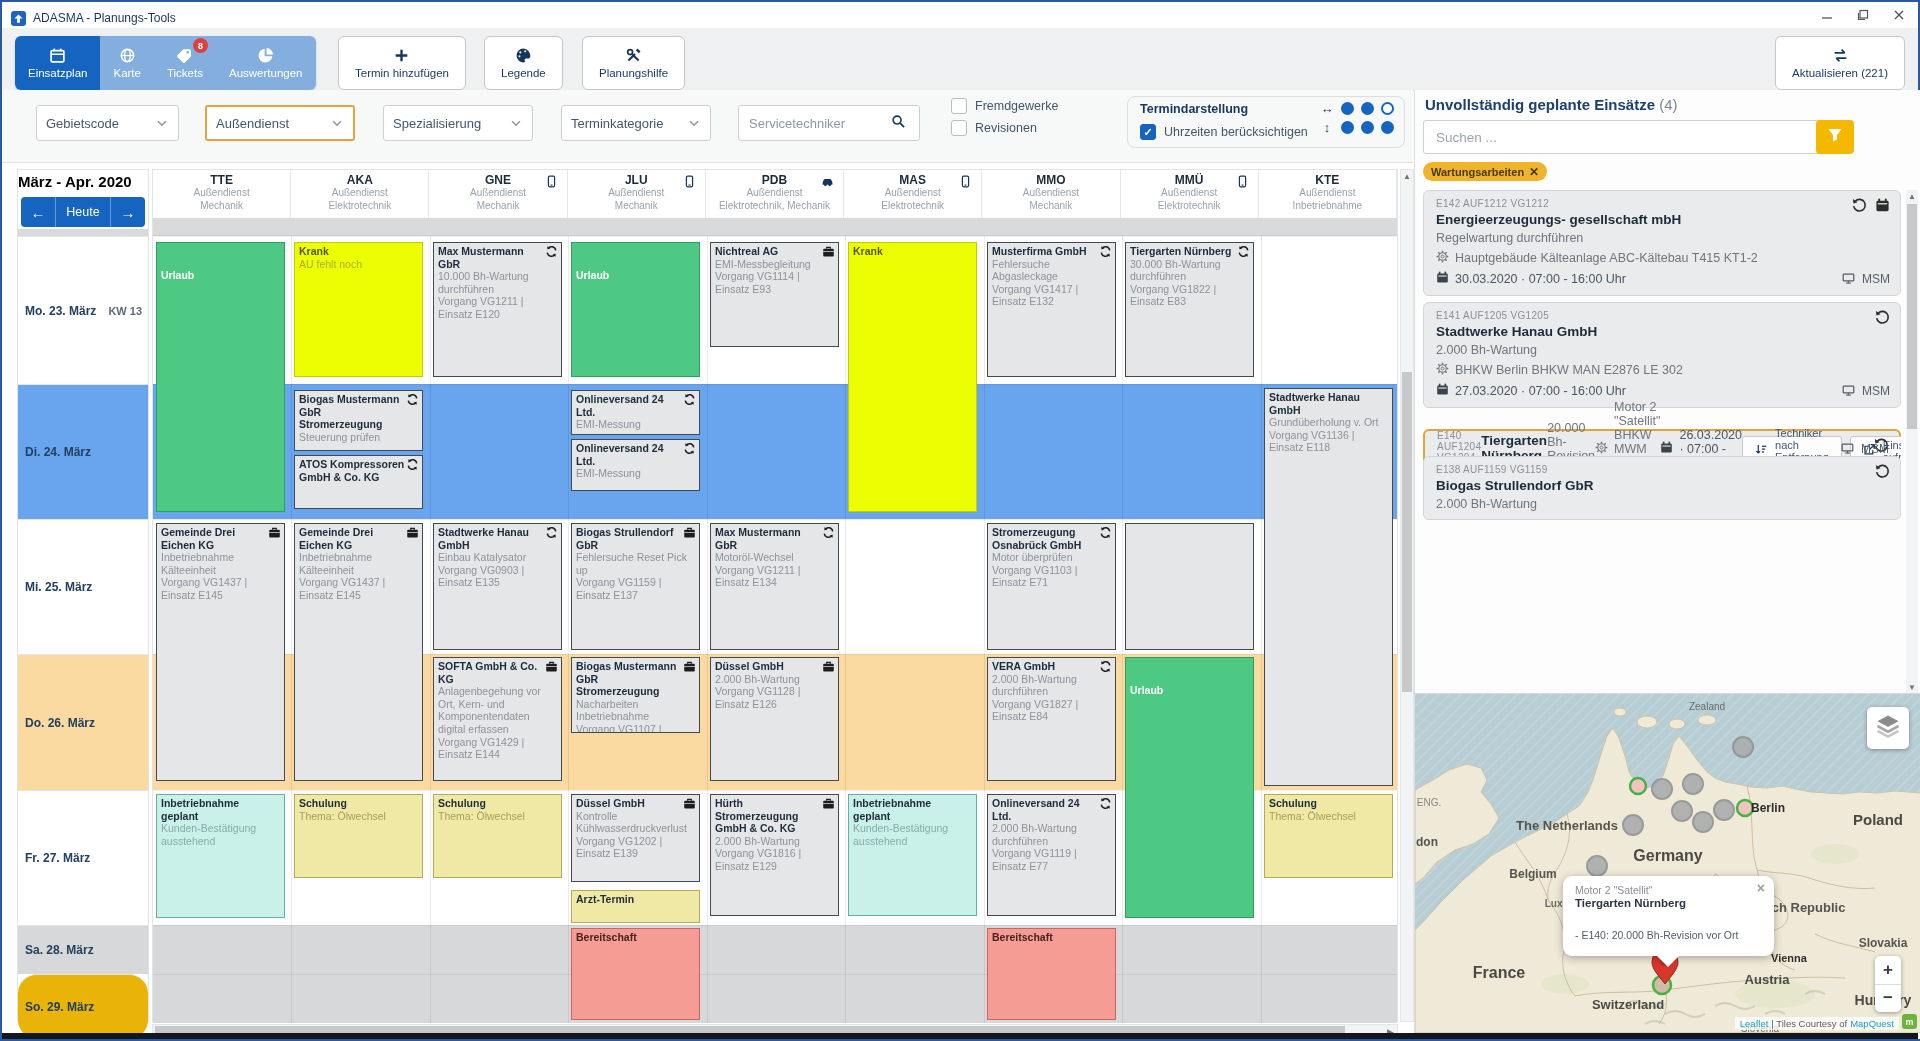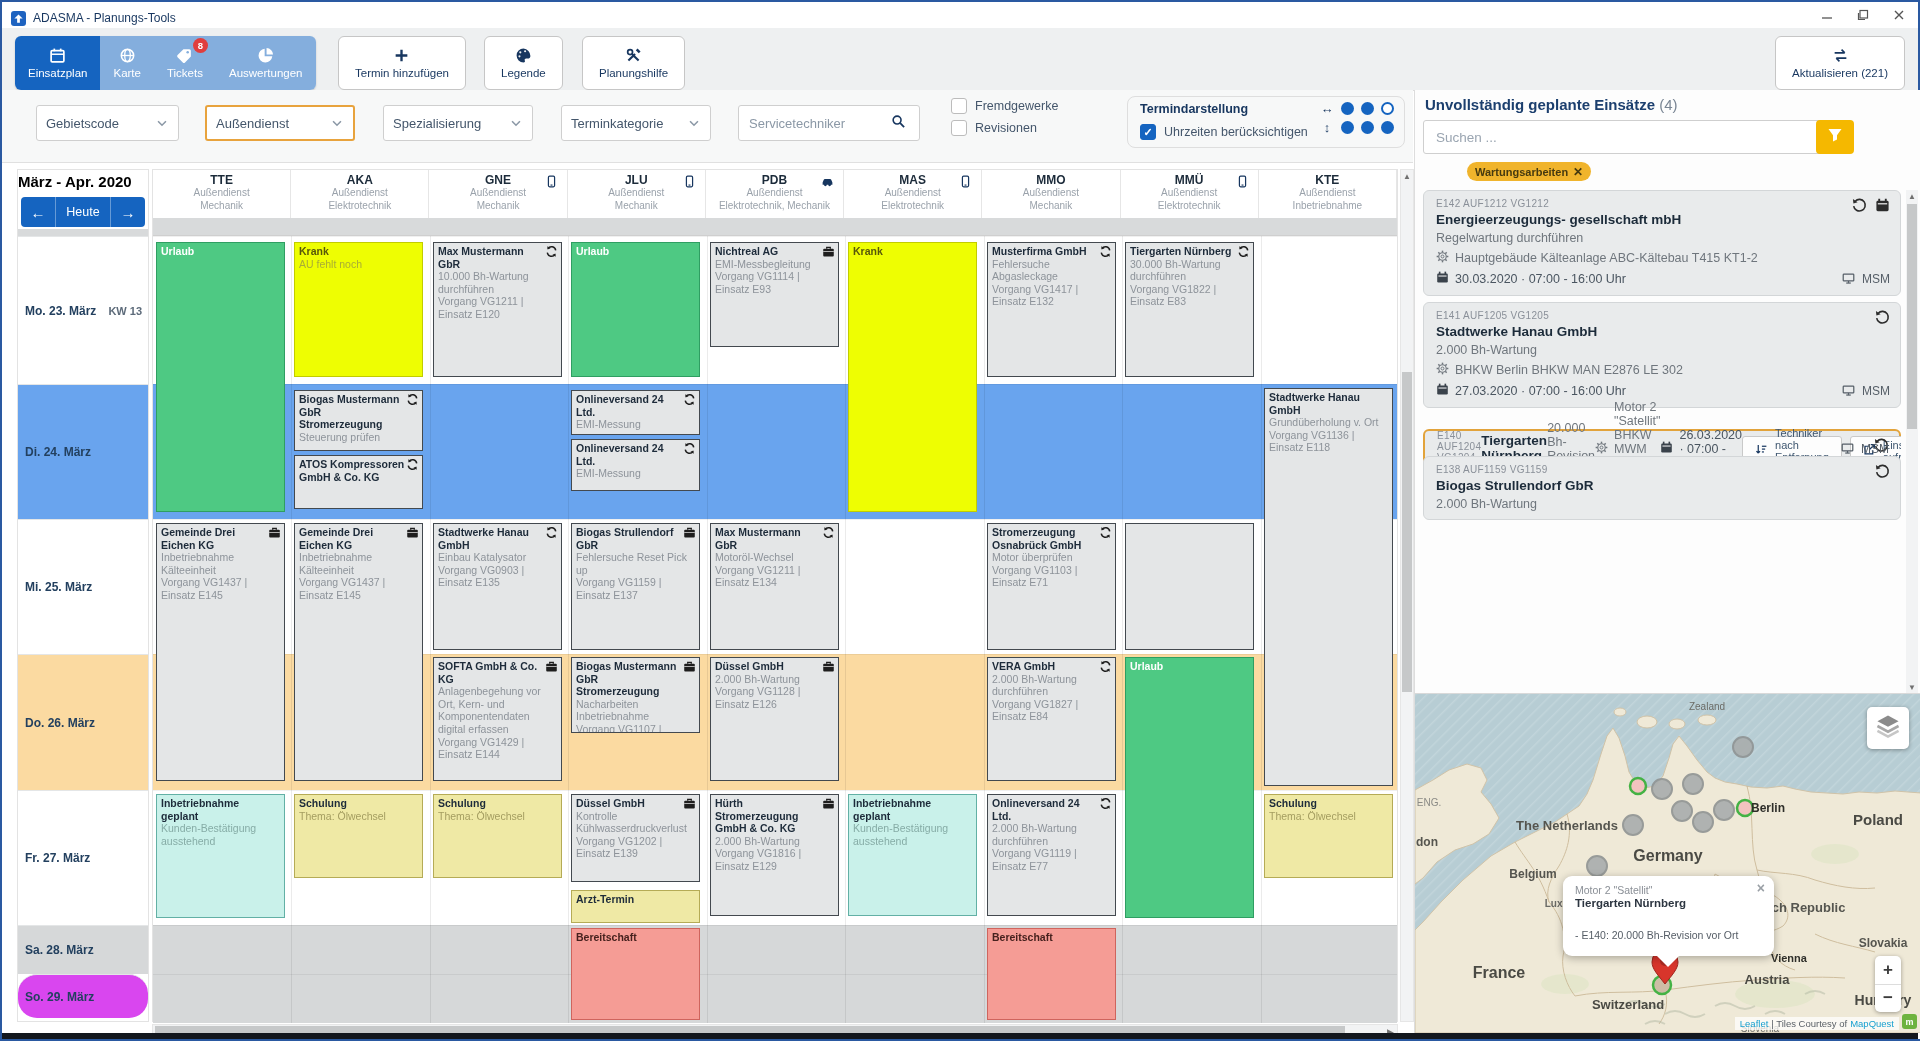--- a/index.html
+++ b/index.html
@@ -64,21 +64,21 @@
   .gridstrip{position:absolute;left:0;right:0;top:48px;height:17px;background:#d8dadb;border-bottom:1px solid #cfcfcf;}
   .gridbody{position:absolute;left:0;right:0;top:66px;height:787px;overflow:hidden;}
   .rowstripe{position:absolute;left:0;right:0;}
   .colline{position:absolute;top:0;bottom:0;width:1px;background:rgba(0,0,0,.08);}
   .cell{position:absolute;box-sizing:border-box;padding:2px 4px;font-size:10.5px;line-height:1.2;overflow:hidden;cursor:pointer;}
   .cell .ct{font-weight:bold;color:#1d2b3a;padding-right:12px;}
   .cell .cl{color:#8d939a;}
   .cell .cicon{position:absolute;top:2px;right:3px;width:13px;height:13px;}
   .c-appt{background:#e4e6e7;border:1px solid #43494f;}
   .c-green{background:#4ec983;border:1px solid #2f9e62;}
-  .c-green .ct{color:#fff;}
+  .c-green .ct{color:#fff;margin-top:24px;}
   .c-yellow{background:#eefe02;border:1px solid #c2cc00;}
   .c-yellow .ct{color:#57570a;}
   .c-yellow .cl{color:#a9ad35;}
   .c-cyan{background:#c9f1ea;border:1px solid #62b0a5;}
   .c-cyan .cl{color:#86aca6;}
   .c-pale{background:#efe9a5;border:1px solid #b5ab56;}
   .c-pale .cl{color:#a49d60;}
   .c-red{background:#f59c95;border:1px solid #cf645d;}
   .c-red .ct{color:#46211e;}
   
@@ -91,21 +91,21 @@
   .bottomstrip{position:absolute;left:0;right:0;bottom:0;height:6px;background:#13171d;}
   
   .sidebar{position:absolute;left:1412px;top:88px;width:506px;bottom:0;background:#fdfdfd;border-left:1px solid #ddd;box-sizing:border-box;}
   .sb-head{position:absolute;left:10px;top:6px;font-size:15px;font-weight:bold;color:#1c3f6e;}
   .sb-head .cnt{font-weight:normal;color:#7a8694;}
   .sb-search{position:absolute;left:8px;top:30px;width:408px;height:34px;border:1px solid #cfcfcf;border-radius:3px;background:#fff;box-sizing:border-box;display:flex;align-items:center;padding:0 10px;}
   .sb-search input{border:none;outline:none;width:100%;font-size:13.5px;color:#44566b;font-family:"Liberation Sans",sans-serif;background:transparent;}
   .sb-search input::placeholder{color:#9aa5b1;}
   .sb-filterbtn{position:absolute;right:66px;top:30px;width:38px;height:34px;background:#f5b800;border-radius:4px;display:flex;align-items:center;justify-content:center;cursor:pointer;}
   .sb-filterbtn svg{width:16px;height:16px;}
-  .sb-tag{position:absolute;left:8px;top:72px;height:19px;background:#f0b42c;border-radius:10px;display:flex;align-items:center;gap:5px;padding:0 8px;font-size:11px;font-weight:bold;color:#463a10;cursor:pointer;margin-left:44px;}
+  .sb-tag{position:absolute;left:8px;top:72px;height:19px;background:#f0b42c;border-radius:10px;display:flex;align-items:center;gap:5px;padding:0 8px;font-size:11px;font-weight:bold;color:#463a10;cursor:pointer;}
   .sb-tag .x{font-weight:bold;font-size:12px;}
   .cards{position:absolute;left:8px;top:100px;width:478px;height:504px;overflow:hidden;}
   .card{position:relative;background:#e9ebec;border:1px solid #d3d6d8;border-radius:6px;box-sizing:border-box;padding:7px 12px 8px 12px;margin-bottom:6px;cursor:pointer;}
   .card.sel{border:2px solid #e2a33b;}
   .card .cid{font-size:10px;color:#8a9099;letter-spacing:.3px;}
   .card .cicons{position:absolute;top:7px;right:10px;display:flex;gap:8px;}
   .card .cicons svg{width:15px;height:15px;}
   .card .ctitle{font-size:13.5px;font-weight:bold;color:#1c2b3a;margin-top:3px;}
   .card .ctask{font-size:12.5px;color:#6f767d;margin-top:4px;}
   .card .crow{display:flex;align-items:center;gap:6px;font-size:12.5px;color:#6f767d;margin-top:5px;}
@@ -325,21 +325,21 @@
         </div>
         <div class="rowlabel" style="height: 136px; background: rgb(251, 218, 161);">
           <span class="d">Do. 26. März</span>
         </div>
         <div class="rowlabel" style="height: 135px; background: rgb(255, 255, 255);">
           <span class="d">Fr. 27. März</span>
         </div>
         <div class="rowlabel" style="height: 49px; background: rgb(214, 216, 217);">
           <span class="d">Sa. 28. März</span>
         </div>
-        <div class="rowlabel" style="height: 44px; background: #d946ef; border-radius: 19px;">
+        <div class="rowlabel" style="height: 65px; background: #eab308; border-radius: 19px;">
           <span class="d">So. 29. März</span>
         </div>
       </div>
   </div>
 
   <div class="grid">
     <div class="gridhead" id="gridhead">
         <div class="gcol" style="width: 138.444px;">
           <div class="code">TTE</div>
           <div class="sub">

